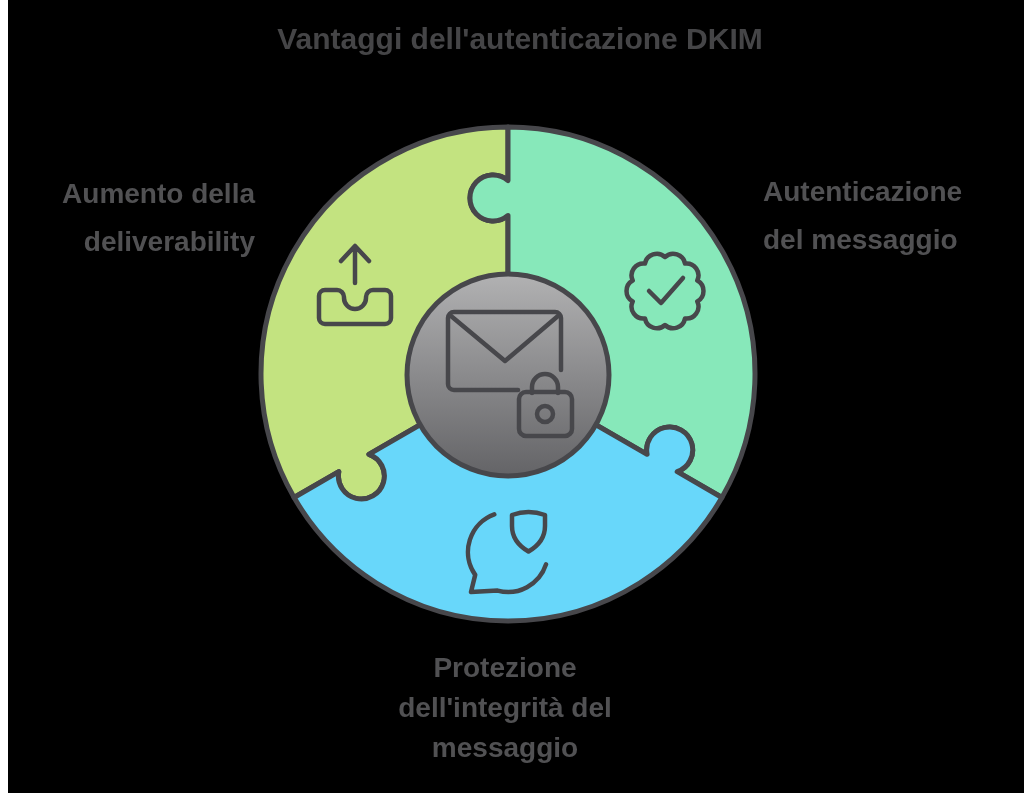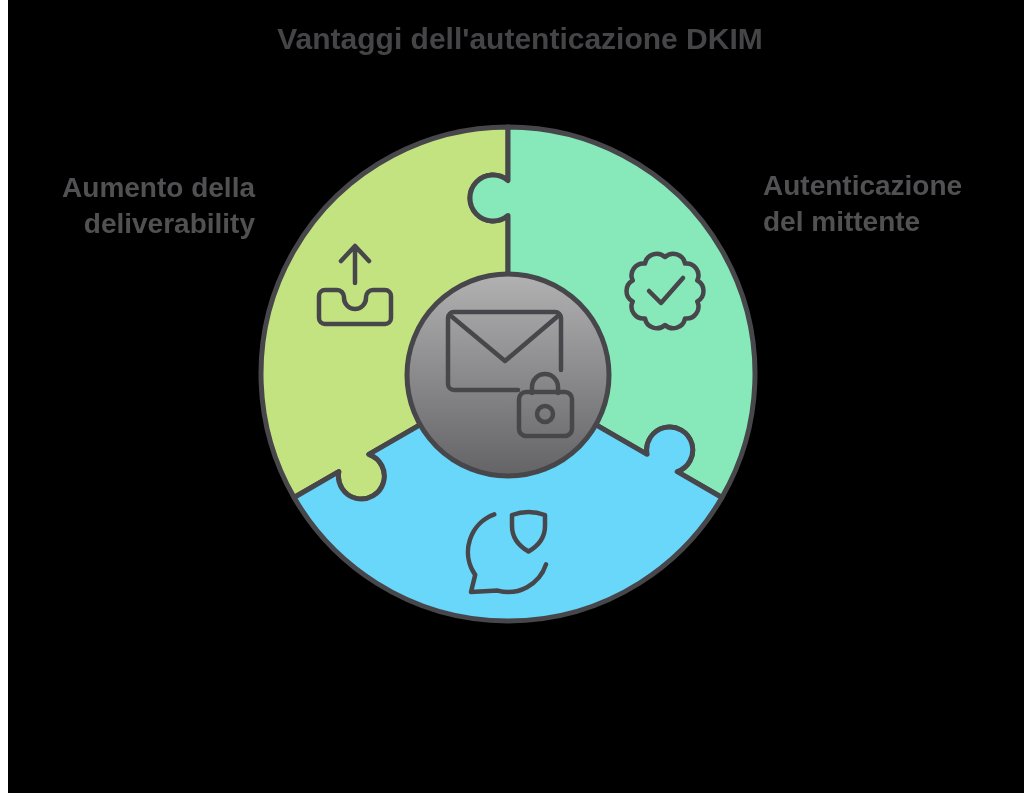--- a/index.html
+++ b/index.html
@@ -13,21 +13,21 @@
   }
   .page-title{
     position:absolute;top:22px;left:0;width:1024px;
     text-align:center;
     font-size:30px;font-weight:700;
     color:var(--title_color,#454547);
   }
   .piece-label{
     position:absolute;
     font-size:28px;font-weight:600;
-    line-height:36px;
+    line-height:48px;
     color:var(--text_color,#515153);
     white-space:pre-line;
   }
   .label-left{left:0;width:247px;top:170px;text-align:right;}
   .label-right{left:755px;width:260px;top:168px;text-align:left;}
   .label-bottom{left:297px;width:400px;top:648px;text-align:center;line-height:40px;}
   svg{position:absolute;top:0;left:0;}
   .pieces path{
     stroke:var(--outline_color,#47474b);
     stroke-width:5;
@@ -115,15 +115,18 @@
       <path d="M 443 316 L 497 361 L 550 316"></path>
       <path fill="url(#grayGrad)" d="M 518 392 h 39 a 7 7 0 0 1 7 7 v 30 a 7 7 0 0 1 -7 7 h -39 a 7 7 0 0 1 -7 -7 v -30 a 7 7 0 0 1 7 -7 z"></path>
       <path d="M 524 393 V 387 A 13 13 0 0 1 550 387 V 393"></path>
       <circle cx="537" cy="414" r="8"></circle>
     </g>
   </svg>
 
   <div class="piece-label label-left">Aumento della
 deliverability</div>
   <div class="piece-label label-right">Autenticazione
-del mittente</div>
+del messaggio</div>
+  <div class="piece-label label-bottom">Protezione
+dell'integrità del
+messaggio</div>
 
 </div>
 
 </body></html>

